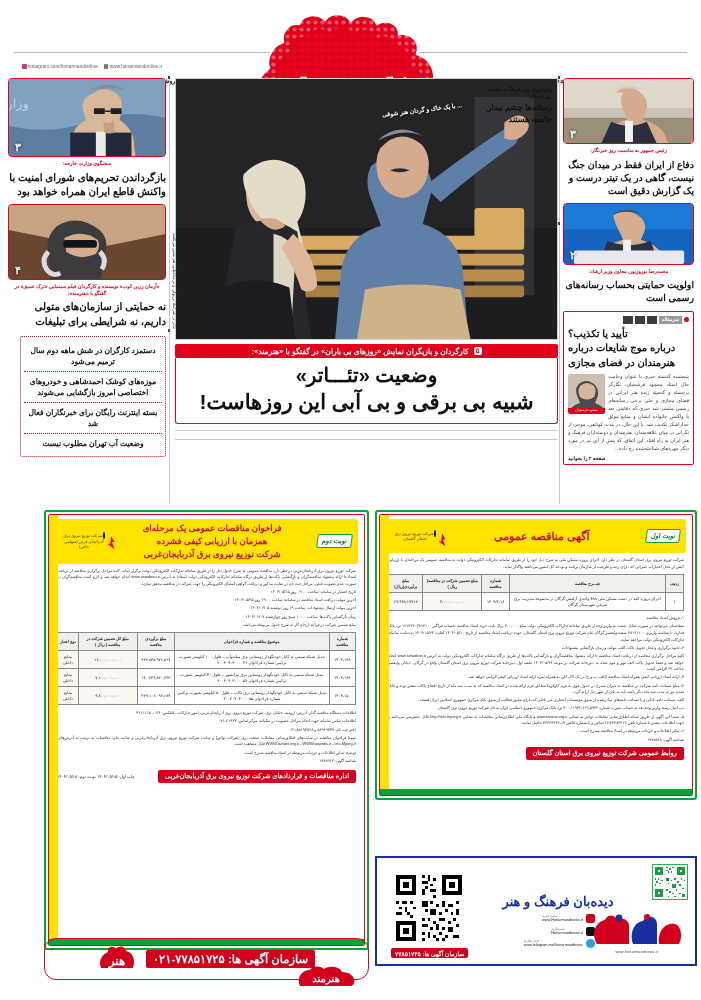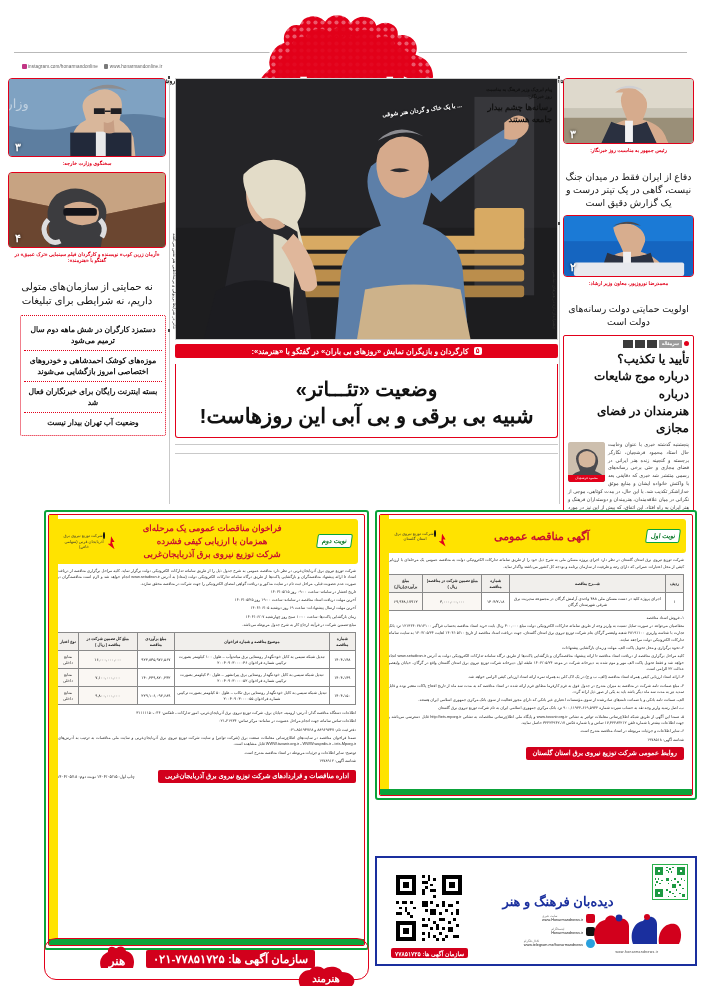--- a/index.html
+++ b/index.html
@@ -66,22 +66,22 @@
   }
   .pg-num {
     position:absolute; left:6px; bottom:2px; color:#fff; font-size:11px;
     font-weight:bold; text-shadow:0 0 3px rgba(0,0,0,.8);
   }
   .kicker {
     color:#e2001a; font-size:5px; font-weight:bold; text-align:center;
     margin-top:3px; line-height:1.3;
   }
   .headline {
-    text-align:center; font-weight:normal; color:#111; line-height:1.42;
-    margin-top:16px;
+    text-align:right; font-weight:bold; color:#111; line-height:1.42;
+    margin-top:4px;
   }
   .h-left { font-size:10.2px; }
   .h-right { font-size:9.4px; }
 
   
   .dotbox {
     margin-top:7px; border:1.4px dotted #e2001a; border-radius:2px;
     padding:4px 3px 3px;
     margin-left:12px;
   }
@@ -118,21 +118,21 @@
     margin-top:4px; background:#e2001a; color:#fff; border-radius:2px;
     display:flex; align-items:center; justify-content:center; gap:5px;
     height:14px; font-size:7.6px; font-weight:bold; padding:0 4px;
   }
   .redbar .bnum {
     background:#fff; color:#e2001a; border-radius:2px; font-size:7px;
     padding:0 2px; font-weight:bold;
   }
   .main-head-box {
     border:1.2px solid #e2001a; border-top:none; border-radius:0 0 3px 3px;
-    padding:12px 6px 7px; text-align:center;margin-top:6px;
+    padding:4px 6px 7px; text-align:center;
   }
   .main-head-1 { font-size:20px; font-weight:bold; color:#111; line-height:1.3; }
   .main-head-2 { font-size:21px; font-weight:bold; color:#111; line-height:1.35; }
   .hr-thin { height:1px; background:#c9c9c9; margin:6px 0 0; }
 
   .sub-kicker {
     display:inline-block; background:#e2001a; color:#fff; font-size:5.6px;
     font-weight:bold; padding:1px 4px; border-radius:1px; margin:5px auto 3px;
   }
   .sub-wrap { text-align:center; }
@@ -146,21 +146,21 @@
   .edi-tabs { display:flex; gap:2px; justify-content:flex-start; margin-bottom:3px;}
   .edi-tab { width:10px; height:8px; background:#3b3b3b; }
   .edi-tab.lbl {
     width:auto; background:#9a9a9a; color:#fff; font-size:4.8px; font-weight:bold;
     padding:0 3px; display:flex; align-items:center;
   }
   .edi-tabs .bullet {
     width:5px;height:5px;background:#e2001a;border-radius:50%;
     align-self:center;
   }
-  .edi-title { font-size:12px; font-weight:bold; text-align:right; line-height:1.45; color:#111;}
+  .edi-title { font-size:10px; font-weight:bold; text-align:left; line-height:1.45; color:#111;}
   .edi-body { font-size:4.9px; color:#3a3a3a; line-height:1.62; text-align:justify; margin-top:3px;}
   .edi-avatar {
     float:left; width:37px; height:40px; margin:1px 3px 2px 0;
     border-radius:3px; overflow:hidden; position:relative;
     background:linear-gradient(155deg,#d8cfc6,#a38d7c);
   }
   .edi-avatar .cap {
     position:absolute; left:0; right:0; bottom:0; background:#e2001a; color:#fff;
     font-size:3.3px; text-align:center; padding:.5px 0;
   }
@@ -368,20 +368,21 @@
           <rect x="88" y="54" width="10" height="25" fill="#e9e9ea"></rect>
           <path d="M86,30 h11 v6 h-11 Z M103,30 h11 v6 h-11 Z" fill="#1f1f24"></path>
           <path d="M97,33 h6" stroke="#1f1f24" stroke-width="1.6"></path>
           <path d="M80,12 q20,-12 40,0 q-20,-5 -40,0 Z" fill="#8d8d90"></path>
           <path d="M96,44 q6,3 10,-2 l1,12 q-5,4 -11,0 Z" fill="#c79e84"></path>
           <text x="20" y="30" font-size="13" fill="#ffffff" opacity=".5" font-family="Liberation Sans, sans-serif">وزارت</text>
         </svg>
         <span class="pg-num">۳</span>
       </div>
       <div class="kicker">سخنگوی وزارت خارجه:</div>
+      <div class="headline h-left">بازگرداندن تحریم‌های شورای امنیت با واکنش قاطع ایران همراه خواهد بود</div>
 
       <div class="photo-card" style="height:76px; margin-top:5px;">
         <svg width="100%" height="100%" viewBox="0 0 158 76" preserveAspectRatio="none">
           <rect width="158" height="76" fill="#8c5f44"></rect>
           <path d="M0,0 H158 V30 L90,44 L0,26 Z" fill="#c7a382"></path>
           <path d="M0,26 L90,44 L158,30 V76 H0 Z" fill="#6b4630"></path>
           <path d="M48,22 q22,-14 44,4 q10,10 5,24 l-4,26 H42 l-2,-26 q-4,-16 8,-28 Z" fill="#3c3c3f"></path>
           <path d="M56,34 q18,-10 34,2 q3,8 -2,14 q-16,8 -30,-2 Z" fill="#d4ac8e"></path>
           <rect x="55" y="36" width="34" height="8" rx="3" fill="#14141a"></rect>
           <path d="M40,48 q-8,8 -2,18 q6,8 14,4" stroke="#dcdcde" stroke-width="5" fill="none"></path>
@@ -389,21 +390,21 @@
         </svg>
         <span class="pg-num">۴</span>
       </div>
       <div class="kicker">«آرمان زرین کوب» نویسنده و کارگردان فیلم سینمایی «ترک عمیق» در گفتگو با «هنرمند»:</div>
       <div class="headline h-left">نه حمایتی از سازمان‌های متولی داریم، نه شرایطی برای تبلیغات</div>
 
       <div class="dotbox">
         <div class="item">دستمزد کارگران در شش ماهه دوم سال ترمیم می‌شود</div>
         <div class="item">موزه‌های کوشک احمدشاهی و خودروهای اختصاصی امروز بازگشایی می‌شوند</div>
         <div class="item">بسته اینترنت رایگان برای خبرنگاران فعال شد</div>
-        <div class="item">وضعیت آب تهران بیدار نیست</div>
+        <div class="item">وضعیت آب تهران مطلوب نیست</div>
       </div>
     </div>
 
     <div class="col-mid">
 
       <div class="lead-photo">
         <svg width="100%" height="100%" viewBox="0 0 383 262" preserveAspectRatio="none">
           <rect width="383" height="262" fill="#1d1d1f"></rect>
           <rect x="0" y="0" width="383" height="150" fill="#242427"></rect>
           <rect x="300" y="18" width="60" height="200" fill="#5c5c60" opacity=".35"></rect>
@@ -486,21 +487,21 @@
           <rect x="0" y="0" width="131" height="26" fill="#1b7ad6"></rect>
           <path d="M50,12 q14,-10 28,2 q7,8 3,16 l-3,7 q20,6 24,20 H38 q2,-15 22,-20 l-3,-7 q-6,-11 -7,-18 Z" fill="#d7ad8e"></path>
           <path d="M44,38 q22,9 44,0 l8,24 H36 Z" fill="#2b3242"></path>
           <rect x="60" y="37" width="8" height="25" fill="#f0f0f2"></rect>
           <rect x="10" y="48" width="112" height="14" rx="2" fill="#e7e9ee"></rect>
           <path d="M50,10 q16,-8 28,0 q-15,-4 -28,0 Z" fill="#4a4a50"></path>
         </svg>
         <span class="pg-num">۲</span>
       </div>
       <div class="kicker">محمدرضا نوروزپور، معاون وزیر ارشاد:</div>
-      <div class="headline h-right">اولویت حمایتی دولت رسانه‌های دولت است</div>
+      <div class="headline h-right">اولویت حمایتی بحساب رسانه‌های رسمی است</div>
 
       <div class="edi-box">
         <div class="edi-tabs">
           <span class="bullet"></span>
           <span class="edi-tab lbl">سرمقاله</span>
           <span class="edi-tab"></span>
           <span class="edi-tab"></span>
           <span class="edi-tab"></span>
         </div>
         <div class="edi-title">تأیید یا تکذیب؟</div>

